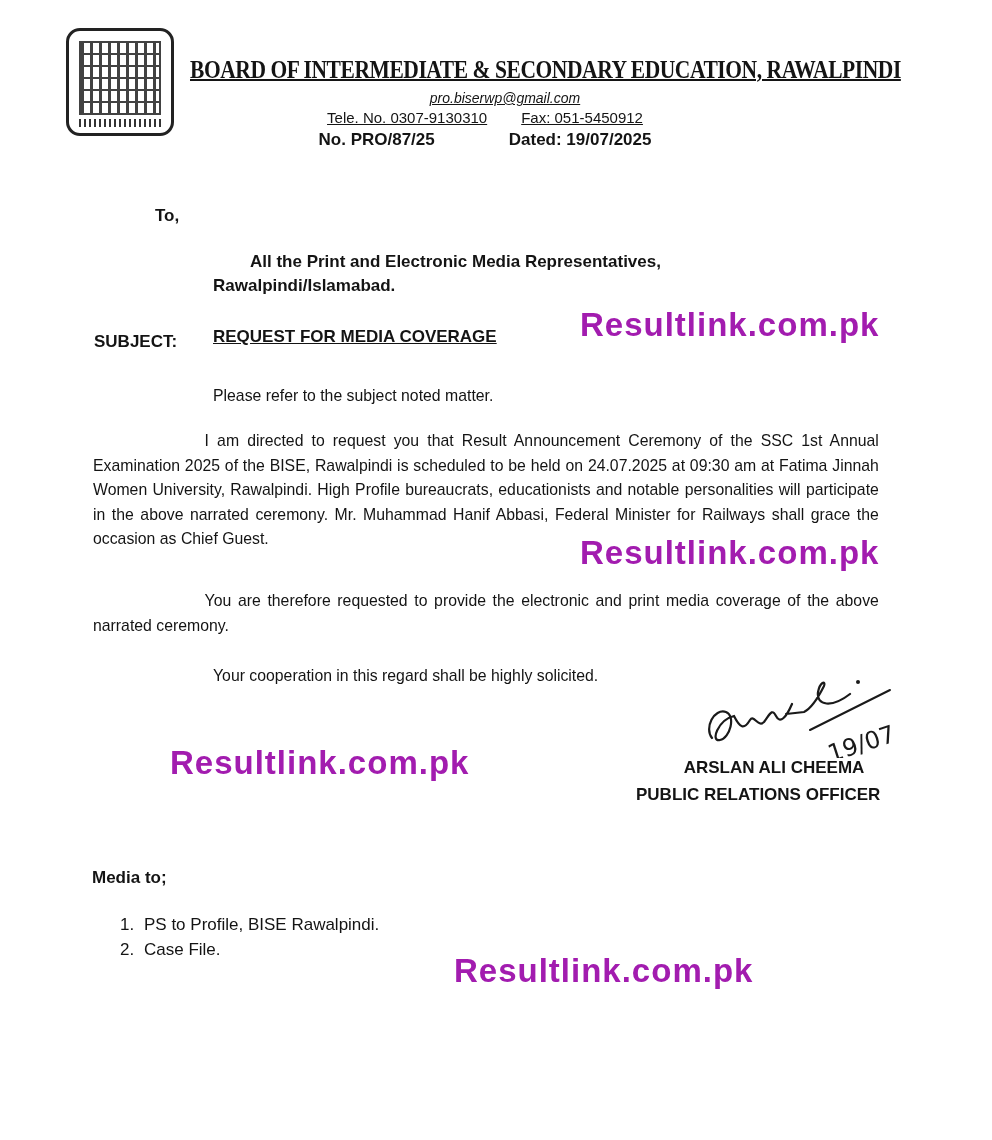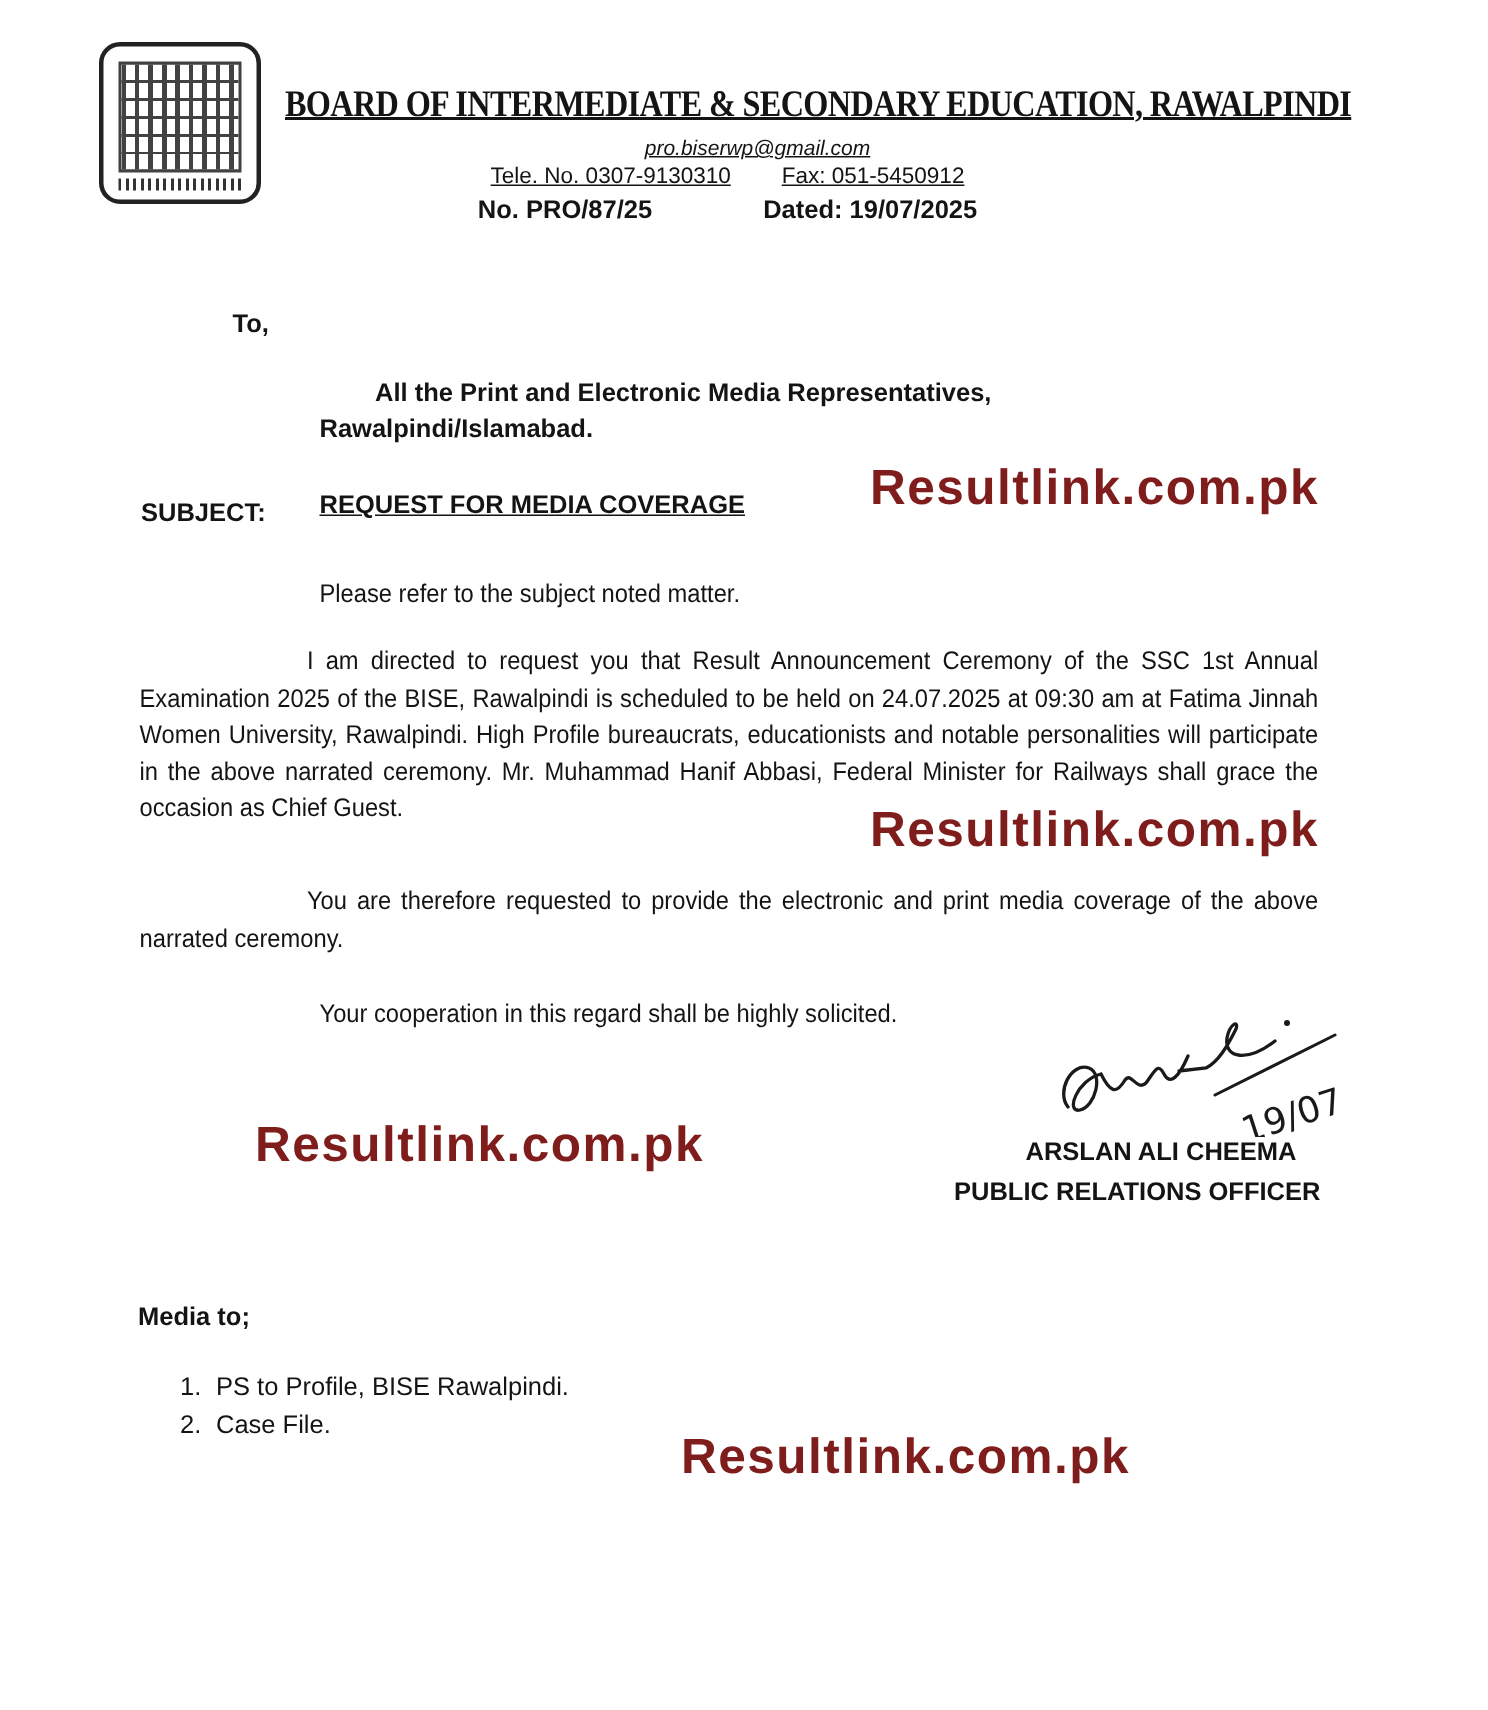--- a/index.html
+++ b/index.html
@@ -37,21 +37,21 @@
   .p1 { top: 429px; text-indent: 120px; }
   .p2 { top: 589px; text-indent: 120px; }
   .p3 { top: 664px; left: 213px; }
   .sig-svg { left: 700px; top: 668px; }
   .signer-name { top: 758px; left: 670px; width: 208px; text-align: center; }
   .signer-title { top: 785px; left: 636px; width: 242px; text-align: center; }
   .copy-to { left: 92px; top: 868px; }
   .copy-list { left: 120px; top: 915px; margin: 0; padding: 0; list-style: none; font-size: 17px; }
   .copy-list li { height: 25px; white-space: nowrap; }
   .copy-list .num { display: inline-block; width: 24px; }
-  .wm { font-size: 33px; font-weight: bold; color: #7f1d1d; letter-spacing: 1px; white-space: nowrap; }
+  .wm { font-size: 33px; font-weight: bold; color: #a21caf; letter-spacing: 1px; white-space: nowrap; }
   .wm1 { left: 580px; top: 306px; }
   .wm2 { left: 580px; top: 534px; }
   .wm3 { left: 170px; top: 744px; }
   .wm4 { left: 454px; top: 952px; }
 </style>
 </head>
 <body>
 
 <div class="abs logo">
   <div class="logo-inner"></div>

